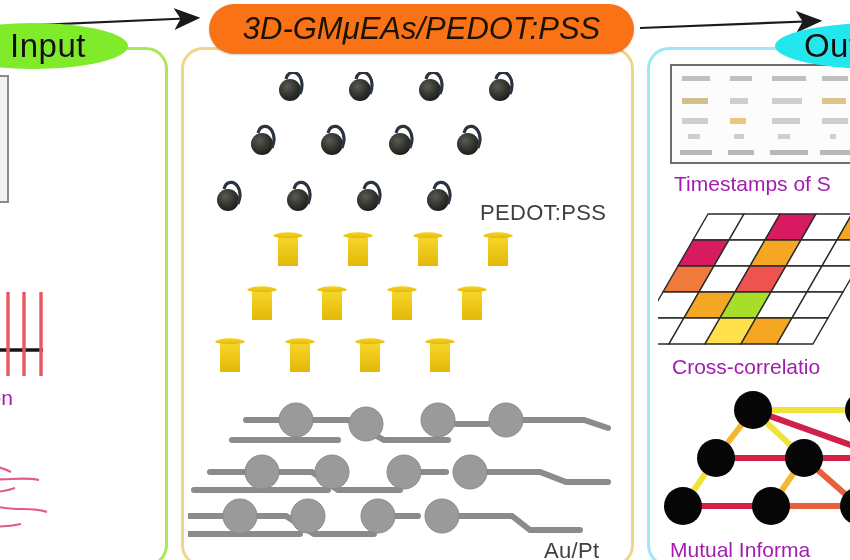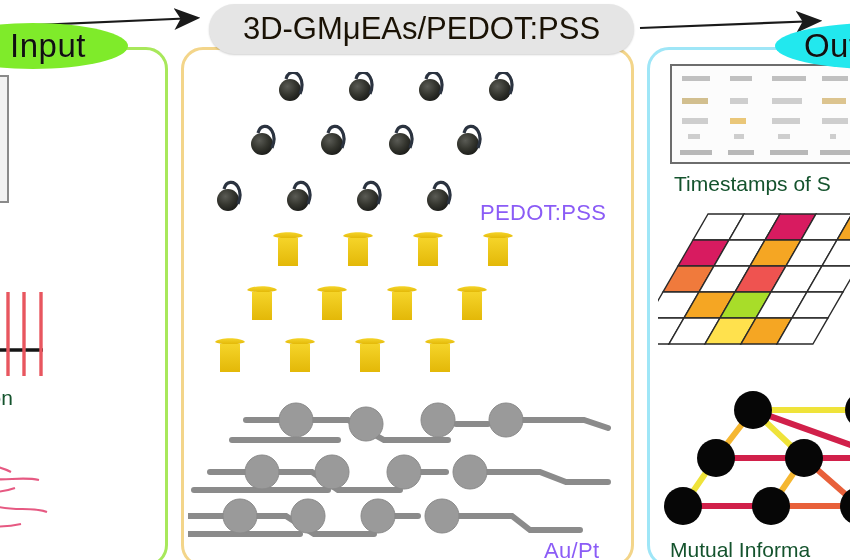--- a/index.html
+++ b/index.html
@@ -24,52 +24,53 @@
     font-size:33px;padding-left:30px;
   }
   #badge-output{
     left:775px;top:23px;width:160px;height:46px;background:#22E8EE;
     font-size:33px;padding-right:46px;
   }
 
   
   #title-pill{
     position:absolute;left:209px;top:4px;width:425px;height:50px;
-    background:#e5e5e5;border-radius:25px;
+    background:#f97316;border-radius:25px;
     display:flex;align-items:center;justify-content:center;
     font-size:31px;color:#1a1205;white-space:nowrap;
     box-shadow:0 1px 2px rgba(0,0,0,.18);
+    font-style:italic;
   }
 
   
   .panel{position:absolute;border-radius:22px;background:#ffffff;box-sizing:border-box;}
   #panel-input{left:-76px;top:47px;width:244px;height:520px;border:3px solid #A8E85B;}
   #panel-device{left:181px;top:47px;width:453px;height:520px;border:3px solid #F3D58A;}
   #panel-output{left:647px;top:47px;width:244px;height:520px;border:3px solid #9FE6F7;}
 
   .panel-inner{position:absolute;left:0;top:0;right:0;bottom:0;overflow:hidden;border-radius:20px;}
 
   
   .lblock{position:absolute;}
   .cap{
-    position:absolute;font-size:21px;color:#14532d;white-space:nowrap;
+    position:absolute;font-size:21px;color:#a21caf;white-space:nowrap;
   }
 
   #waveform-box{
     left:-70px;top:25px;width:148px;height:124px;
     border:2px solid #8a8a8a;background:#f2f2f2;overflow:hidden;
   }
   #cap-stimulation{left:-18px;top:336px;}
 
   #stim-train{left:-90px;top:230px;width:230px;height:96px;}
   #neuron-art{left:-92px;top:378px;width:232px;height:132px;}
 
   
   .mid-label{
-    position:absolute;font-size:22px;color:#8b5cf6;white-space:nowrap;letter-spacing:.3px;
+    position:absolute;font-size:22px;color:#404040;white-space:nowrap;letter-spacing:.3px;
   }
   #pedot-layer{position:absolute;left:16px;top:22px;width:420px;height:160px;}
   #gmue-layer {position:absolute;left:16px;top:178px;width:420px;height:160px;}
   #aupt-layer {position:absolute;left:4px;top:348px;width:440px;height:165px;}
   #lbl-pedot{left:296px;top:150px;}
   #lbl-gmue {left:313px;top:306px;}
   #lbl-aupt {left:360px;top:488px;}
 
   
   #timestamp-table{
@@ -380,20 +381,21 @@
             <g>
               <rect x="60" y="104" width="36" height="26" fill="#ffffff"></rect>
               <rect x="96" y="104" width="36" height="26" fill="#ffffff"></rect>
               <rect x="132" y="104" width="36" height="26" fill="#FFE14D"></rect>
               <rect x="168" y="104" width="36" height="26" fill="#F5A623"></rect>
               <rect x="204" y="104" width="36" height="26" fill="#ffffff"></rect>
             </g>
           </g>
         </svg>
       </div>
+      <div class="cap" id="cap-cross">Cross-correlatio</div>
 
       <div id="mi-graph">
         <svg width="232" height="140" viewBox="0 0 232 140">
           <g stroke-linecap="round" fill="none">
             <line x1="93" y1="22" x2="204" y2="22" stroke="#EFE33A" stroke-width="6"></line>
             <line x1="93" y1="22" x2="56" y2="70" stroke="#F5B731" stroke-width="6"></line>
             <line x1="93" y1="22" x2="144" y2="70" stroke="#EFE33A" stroke-width="6"></line>
             <line x1="93" y1="22" x2="227" y2="70" stroke="#D1204A" stroke-width="6"></line>
             <line x1="56" y1="70" x2="144" y2="70" stroke="#D1204A" stroke-width="6"></line>
             <line x1="56" y1="70" x2="23" y2="118" stroke="#EFE33A" stroke-width="6"></line>

